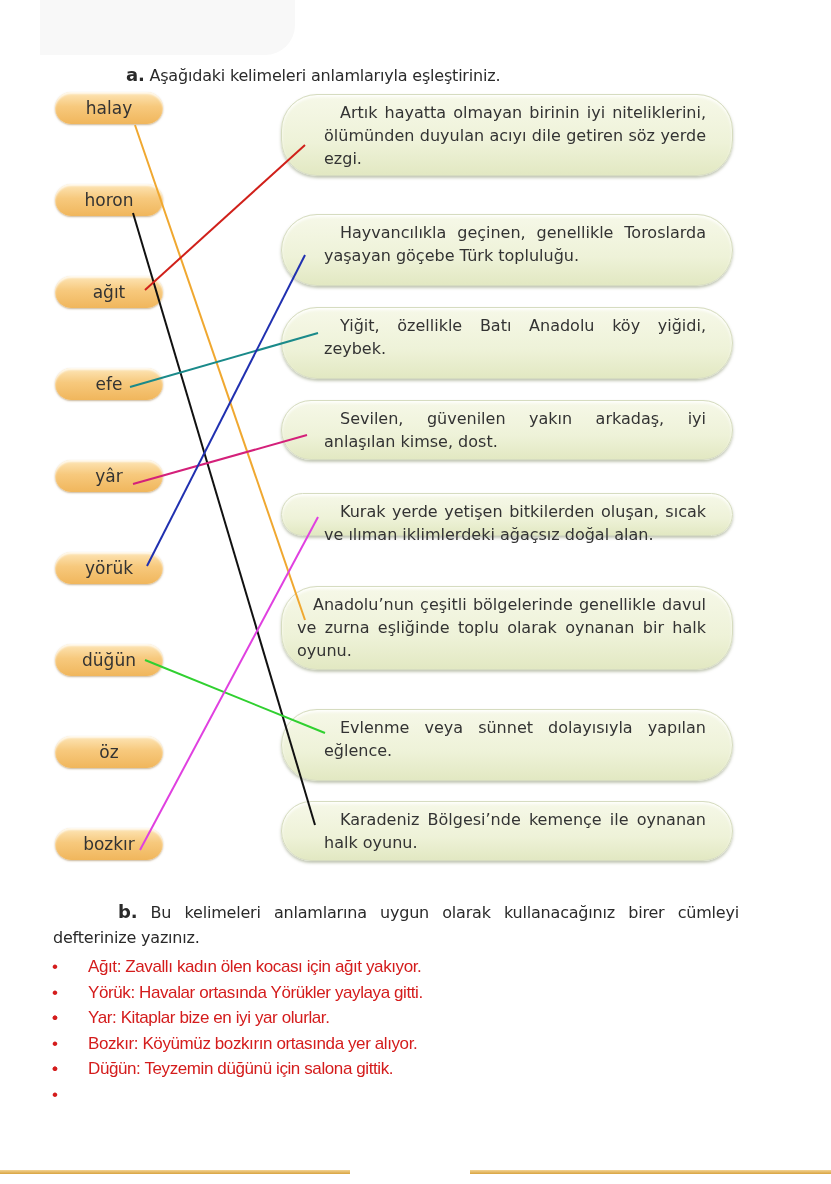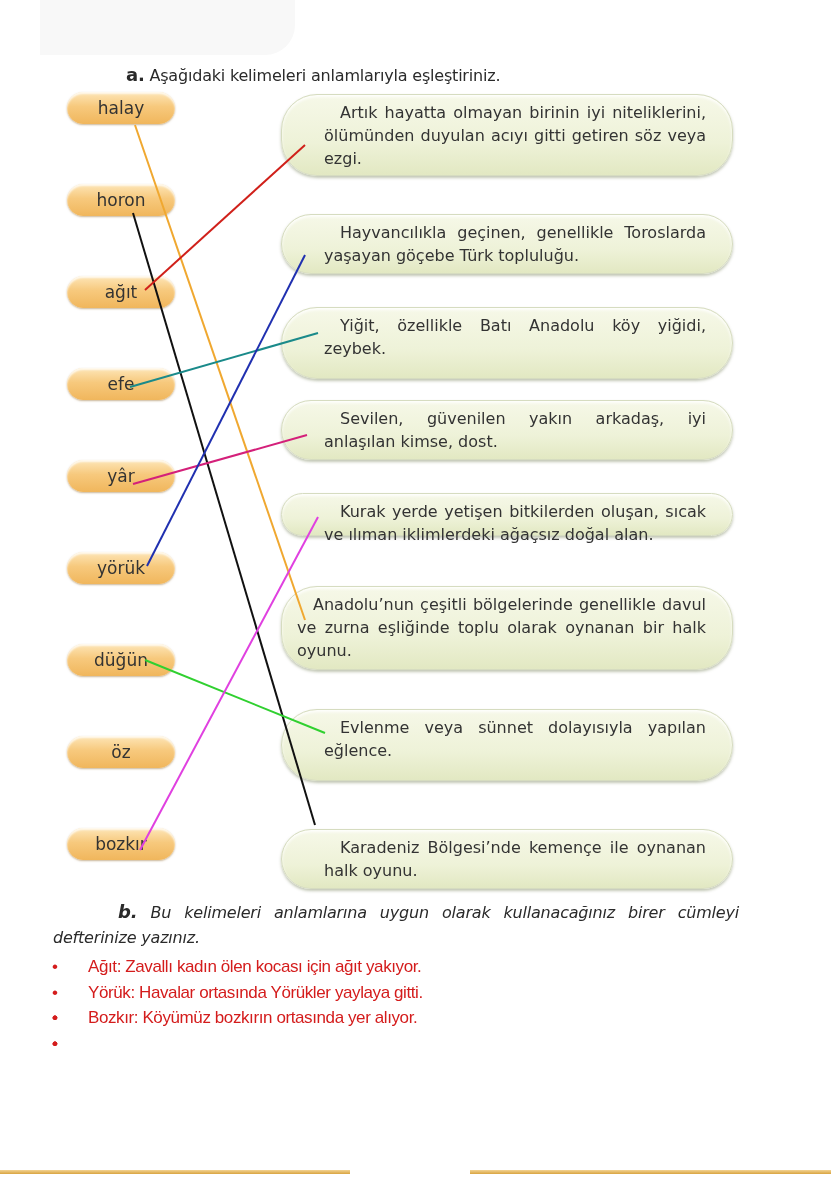--- a/index.html
+++ b/index.html
@@ -1,22 +1,22 @@
 <!DOCTYPE html>
 <html><head>
 <meta charset="utf-8">
 <style>
   html,body{margin:0;padding:0;background:#fff;}
   body{width:831px;height:1184px;position:relative;overflow:hidden;font-family:"DejaVu Sans",sans-serif;color:#2a2a2a;}
   .corner{position:absolute;left:40px;top:0;width:255px;height:55px;background:#f8f8f8;border-radius:0 0 30px 0;}
   .instr{position:absolute;font-size:16px;letter-spacing:-0.2px;}
   .instr b{font-weight:bold;font-size:18px;}
   #instr-a{left:118px;top:64px;margin-left:8px;}
-  #instr-b{left:53px;top:899px;width:686px;line-height:25px;text-align:justify;text-indent:65px;font-style:italic;}
-  .word{position:absolute;left:67px;width:108px;height:32px;border-radius:16px;
+  #instr-b{left:53px;top:899px;width:686px;line-height:25px;text-align:justify;text-indent:65px;}
+  .word{position:absolute;left:55px;width:108px;height:32px;border-radius:16px;
     background:linear-gradient(#fde6b8 0%,#f7c97d 45%,#f0b65c 100%);
     box-shadow:inset 0 2px 2px rgba(255,255,255,.8),0 1px 2px rgba(150,110,50,.5);
     text-align:center;line-height:32px;font-size:17px;color:#333;}
   .def{position:absolute;left:281px;width:452px;border-radius:36px;
     background:linear-gradient(#f6f8e8 0%,#eef2d8 60%,#e2e8c2 100%);
     box-shadow:0 2px 3px rgba(120,130,90,.45),inset 0 2px 3px rgba(255,255,255,.9);
     border:1px solid #d6dcc0;box-sizing:border-box;padding:6px 26px 6px 42px;
     font-size:16px;line-height:23px;text-align:justify;text-indent:16px;color:#333;}
   svg#lines{position:absolute;left:0;top:0;width:831px;height:1184px;pointer-events:none;}
   ul#answers{position:absolute;left:50px;top:954px;margin:0;padding:0;list-style:none;}
@@ -37,48 +37,48 @@
   <div class="word" style="top:276px">ağıt</div>
   <div class="word" style="top:368px">efe</div>
   <div class="word" style="top:460px">yâr</div>
   <div class="word" style="top:552px">yörük</div>
   <div class="word" style="top:644px">düğün</div>
   <div class="word" style="top:736px">öz</div>
   <div class="word" style="top:828px">bozkır</div>
 </div>
 
 <div>
-  <div class="def" style="top:94px;height:82px;">Artık hayatta olmayan birinin iyi niteliklerini, ölümünden duyulan acıyı gitti getiren söz veya ezgi.</div>
-  <div class="def" style="top:214px;height:60px;">Hayvancılıkla geçinen, genellikle Toroslarda yaşayan göçebe Türk topluluğu.</div>
+  <div class="def" style="top:94px;height:82px;">Artık hayatta olmayan birinin iyi niteliklerini, ölümünden duyulan acıyı dile getiren söz yerde ezgi.</div>
+  <div class="def" style="top:214px;height:72px;">Hayvancılıkla geçinen, genellikle Toroslarda yaşayan göçebe Türk topluluğu.</div>
   <div class="def" style="top:307px;height:72px;">Yiğit, özellikle Batı Anadolu köy yiğidi, zeybek.</div>
   <div class="def" style="top:400px;height:60px;">Sevilen, güvenilen yakın arkadaş, iyi anlaşılan kimse, dost.</div>
   <div class="def" style="top:493px;height:43px;">Kurak yerde yetişen bitkilerden oluşan, sıcak ve ılıman iklimlerdeki ağaçsız doğal alan.</div>
   <div class="def" style="top:586px;height:84px;padding-left:15px;">Anadolu’nun çeşitli bölgelerinde genellikle davul ve zurna eşliğinde toplu olarak oynanan bir halk oyunu.</div>
   <div class="def" style="top:709px;height:72px;">Evlenme veya sünnet dolayısıyla yapılan eğlence.</div>
-  <div class="def" style="top:801px;height:60px;margin-top:28px;">Karadeniz Bölgesi’nde kemençe ile oynanan halk oyunu.</div>
+  <div class="def" style="top:801px;height:60px;">Karadeniz Bölgesi’nde kemençe ile oynanan halk oyunu.</div>
 </div>
 
 <svg id="lines" xmlns="http://www.w3.org/2000/svg">
     <line x1="135" y1="125" x2="305" y2="620" stroke="#f0a830" stroke-width="2"></line>
     <line x1="133" y1="213" x2="315" y2="825" stroke="#111111" stroke-width="2"></line>
     <line x1="145" y1="290" x2="305" y2="145" stroke="#d0201a" stroke-width="2"></line>
     <line x1="130" y1="387" x2="318" y2="333" stroke="#1a8a8a" stroke-width="2"></line>
     <line x1="133" y1="484" x2="307" y2="435" stroke="#d4207a" stroke-width="2"></line>
     <line x1="147" y1="566" x2="305" y2="255" stroke="#2030b0" stroke-width="2"></line>
     <line x1="145" y1="660" x2="325" y2="733" stroke="#30d030" stroke-width="2"></line>
     <line x1="140" y1="850" x2="318" y2="517" stroke="#e040e0" stroke-width="2"></line>
   </svg>
 
 <div class="instr" id="instr-b"><b>b.</b> <span>Bu kelimeleri anlamlarına uygun olarak kullanacağınız birer cümleyi defterinize yazınız.</span></div>
 
 <ul id="answers">
   <li><span class="bullet">•</span><span>Ağıt: Zavallı kadın ölen kocası için ağıt yakıyor.</span></li>
   <li><span class="bullet">•</span><span>Yörük: Havalar ortasında Yörükler yaylaya gitti.</span></li>
   <li><span class="bullet">•</span></li>
-  <li><span class="bullet">•</span></li>
+  <li><span class="bullet">•</span><span>Yar: Kitaplar bize en iyi yar olurlar.</span></li>
   <li><span class="bullet">•</span><span>Bozkır: Köyümüz bozkırın ortasında yer alıyor.</span></li>
   <li><span class="bullet">•</span></li>
-  <li><span class="bullet">•</span></li>
+  <li><span class="bullet">•</span><span>Düğün: Teyzemin düğünü için salona gittik.</span></li>
   <li><span class="bullet">•</span></li>
 </ul>
 
 <div class="rule" style="left:0;width:350px;"></div>
 <div class="rule" style="left:470px;width:361px;"></div>
 
 </body></html>

